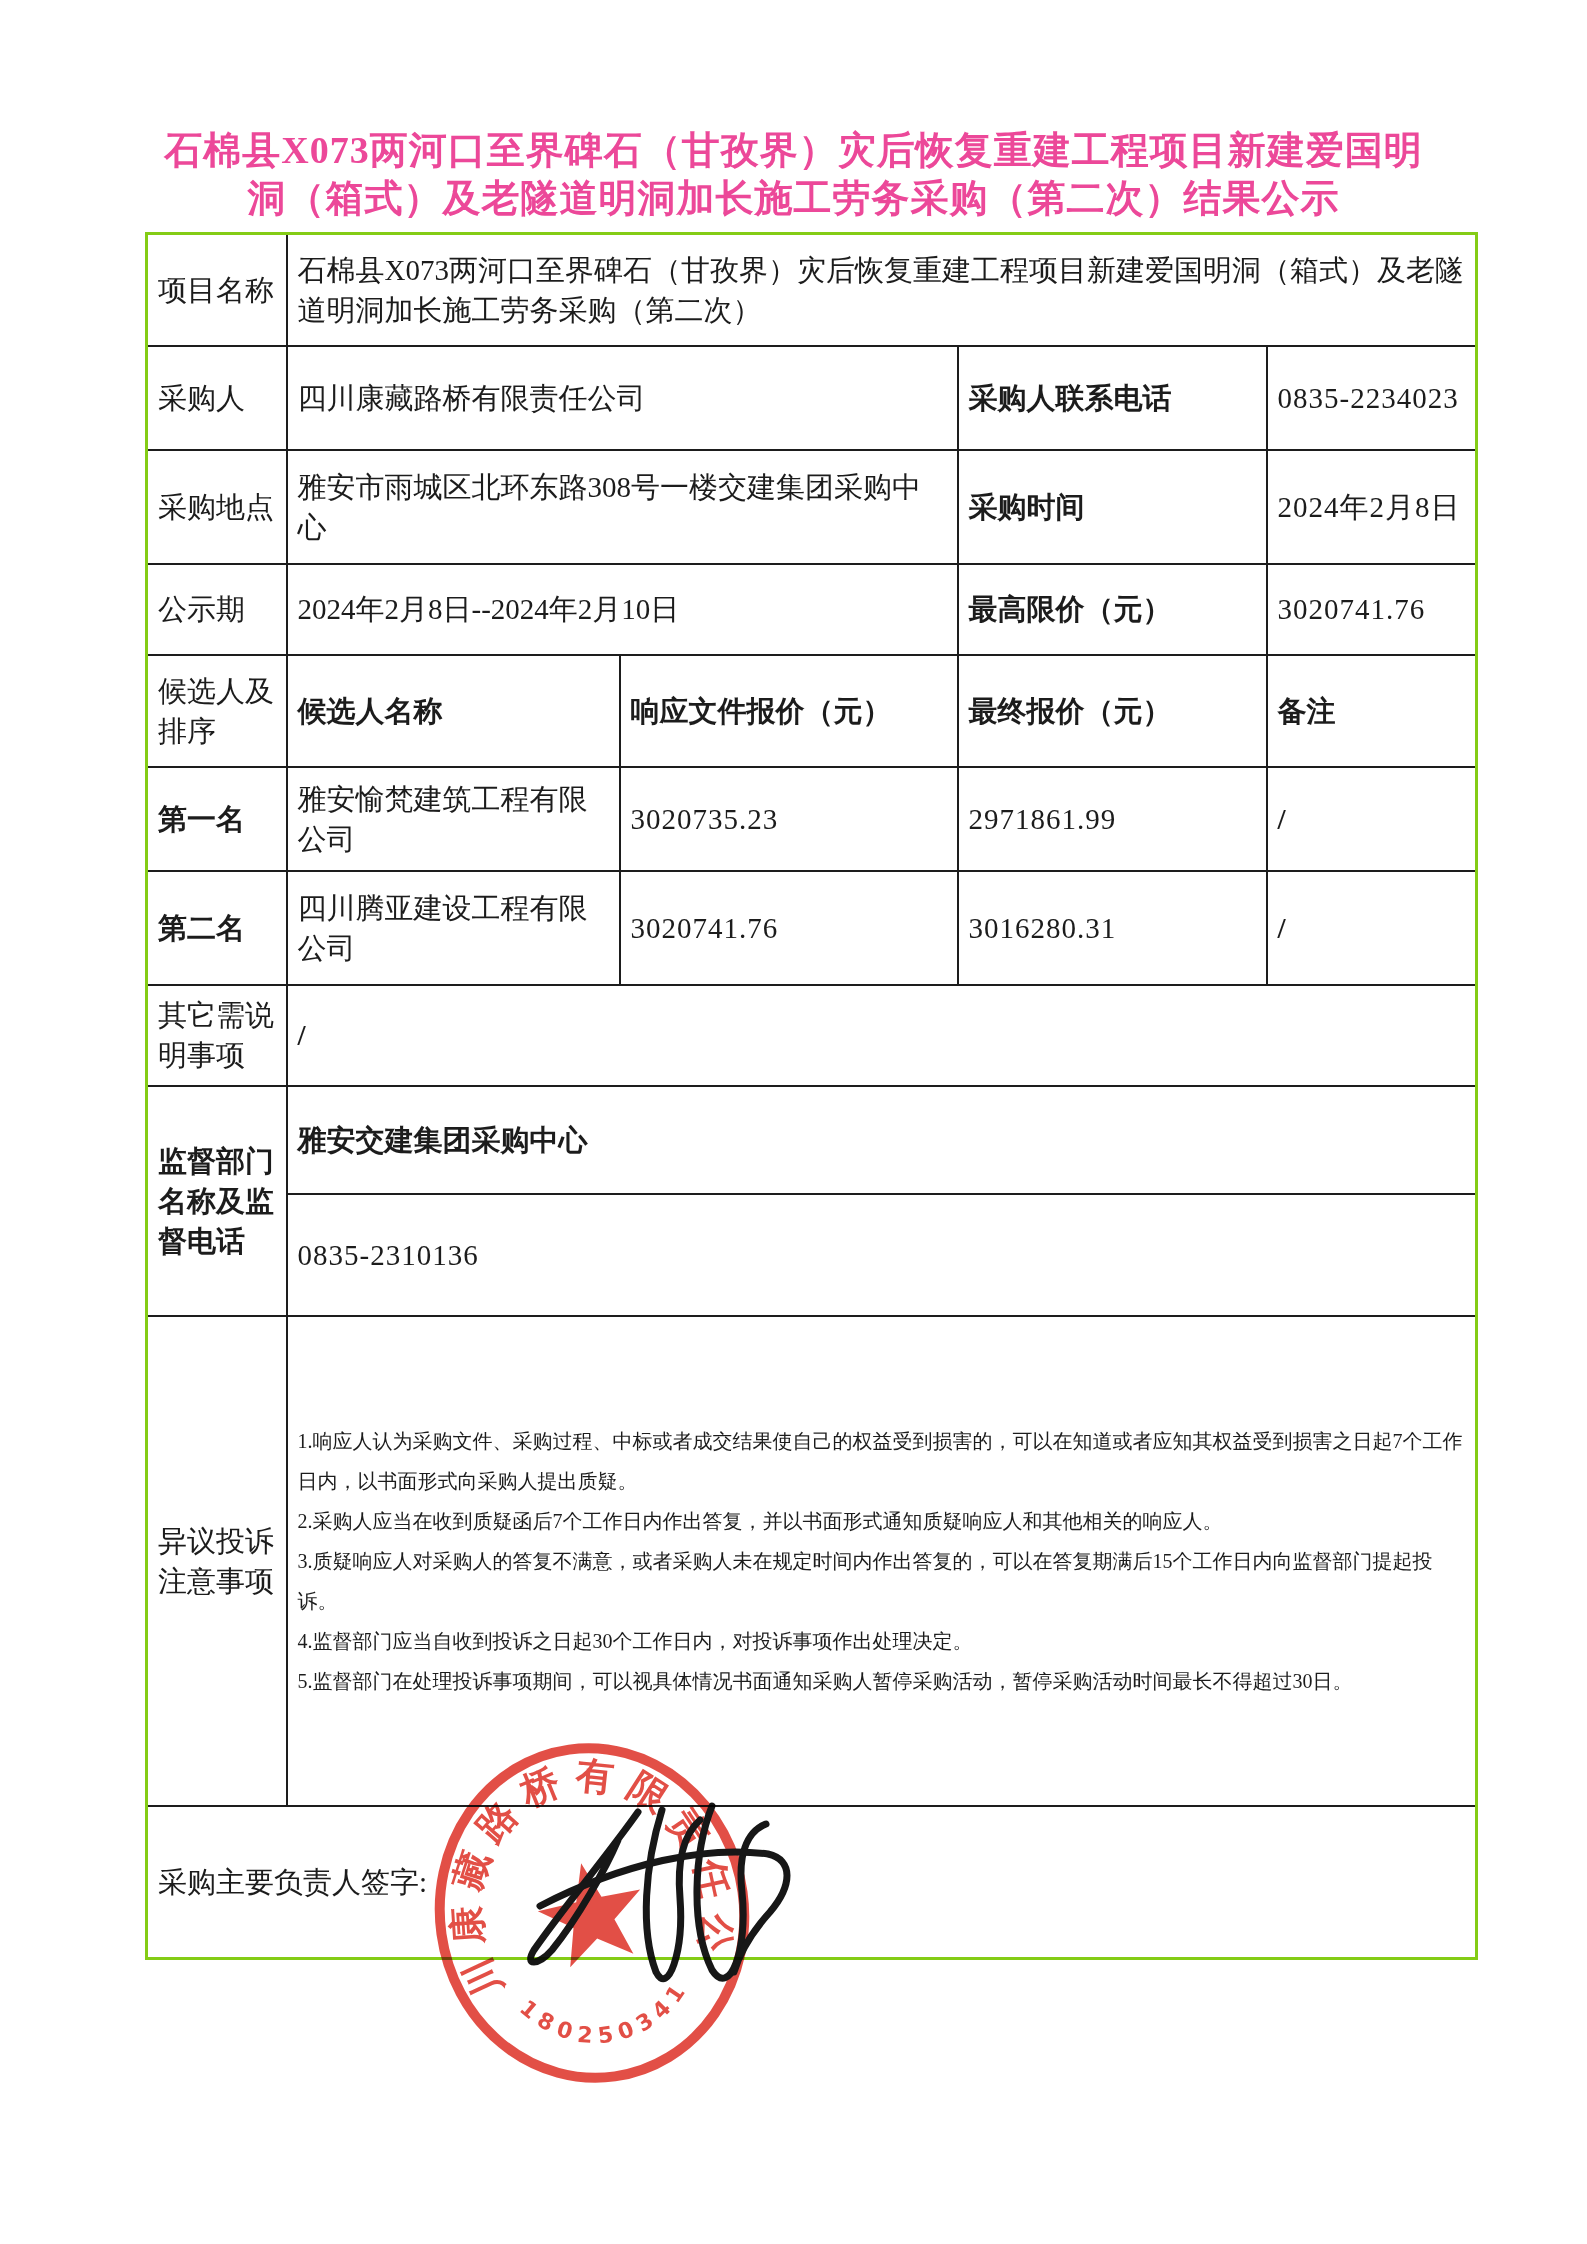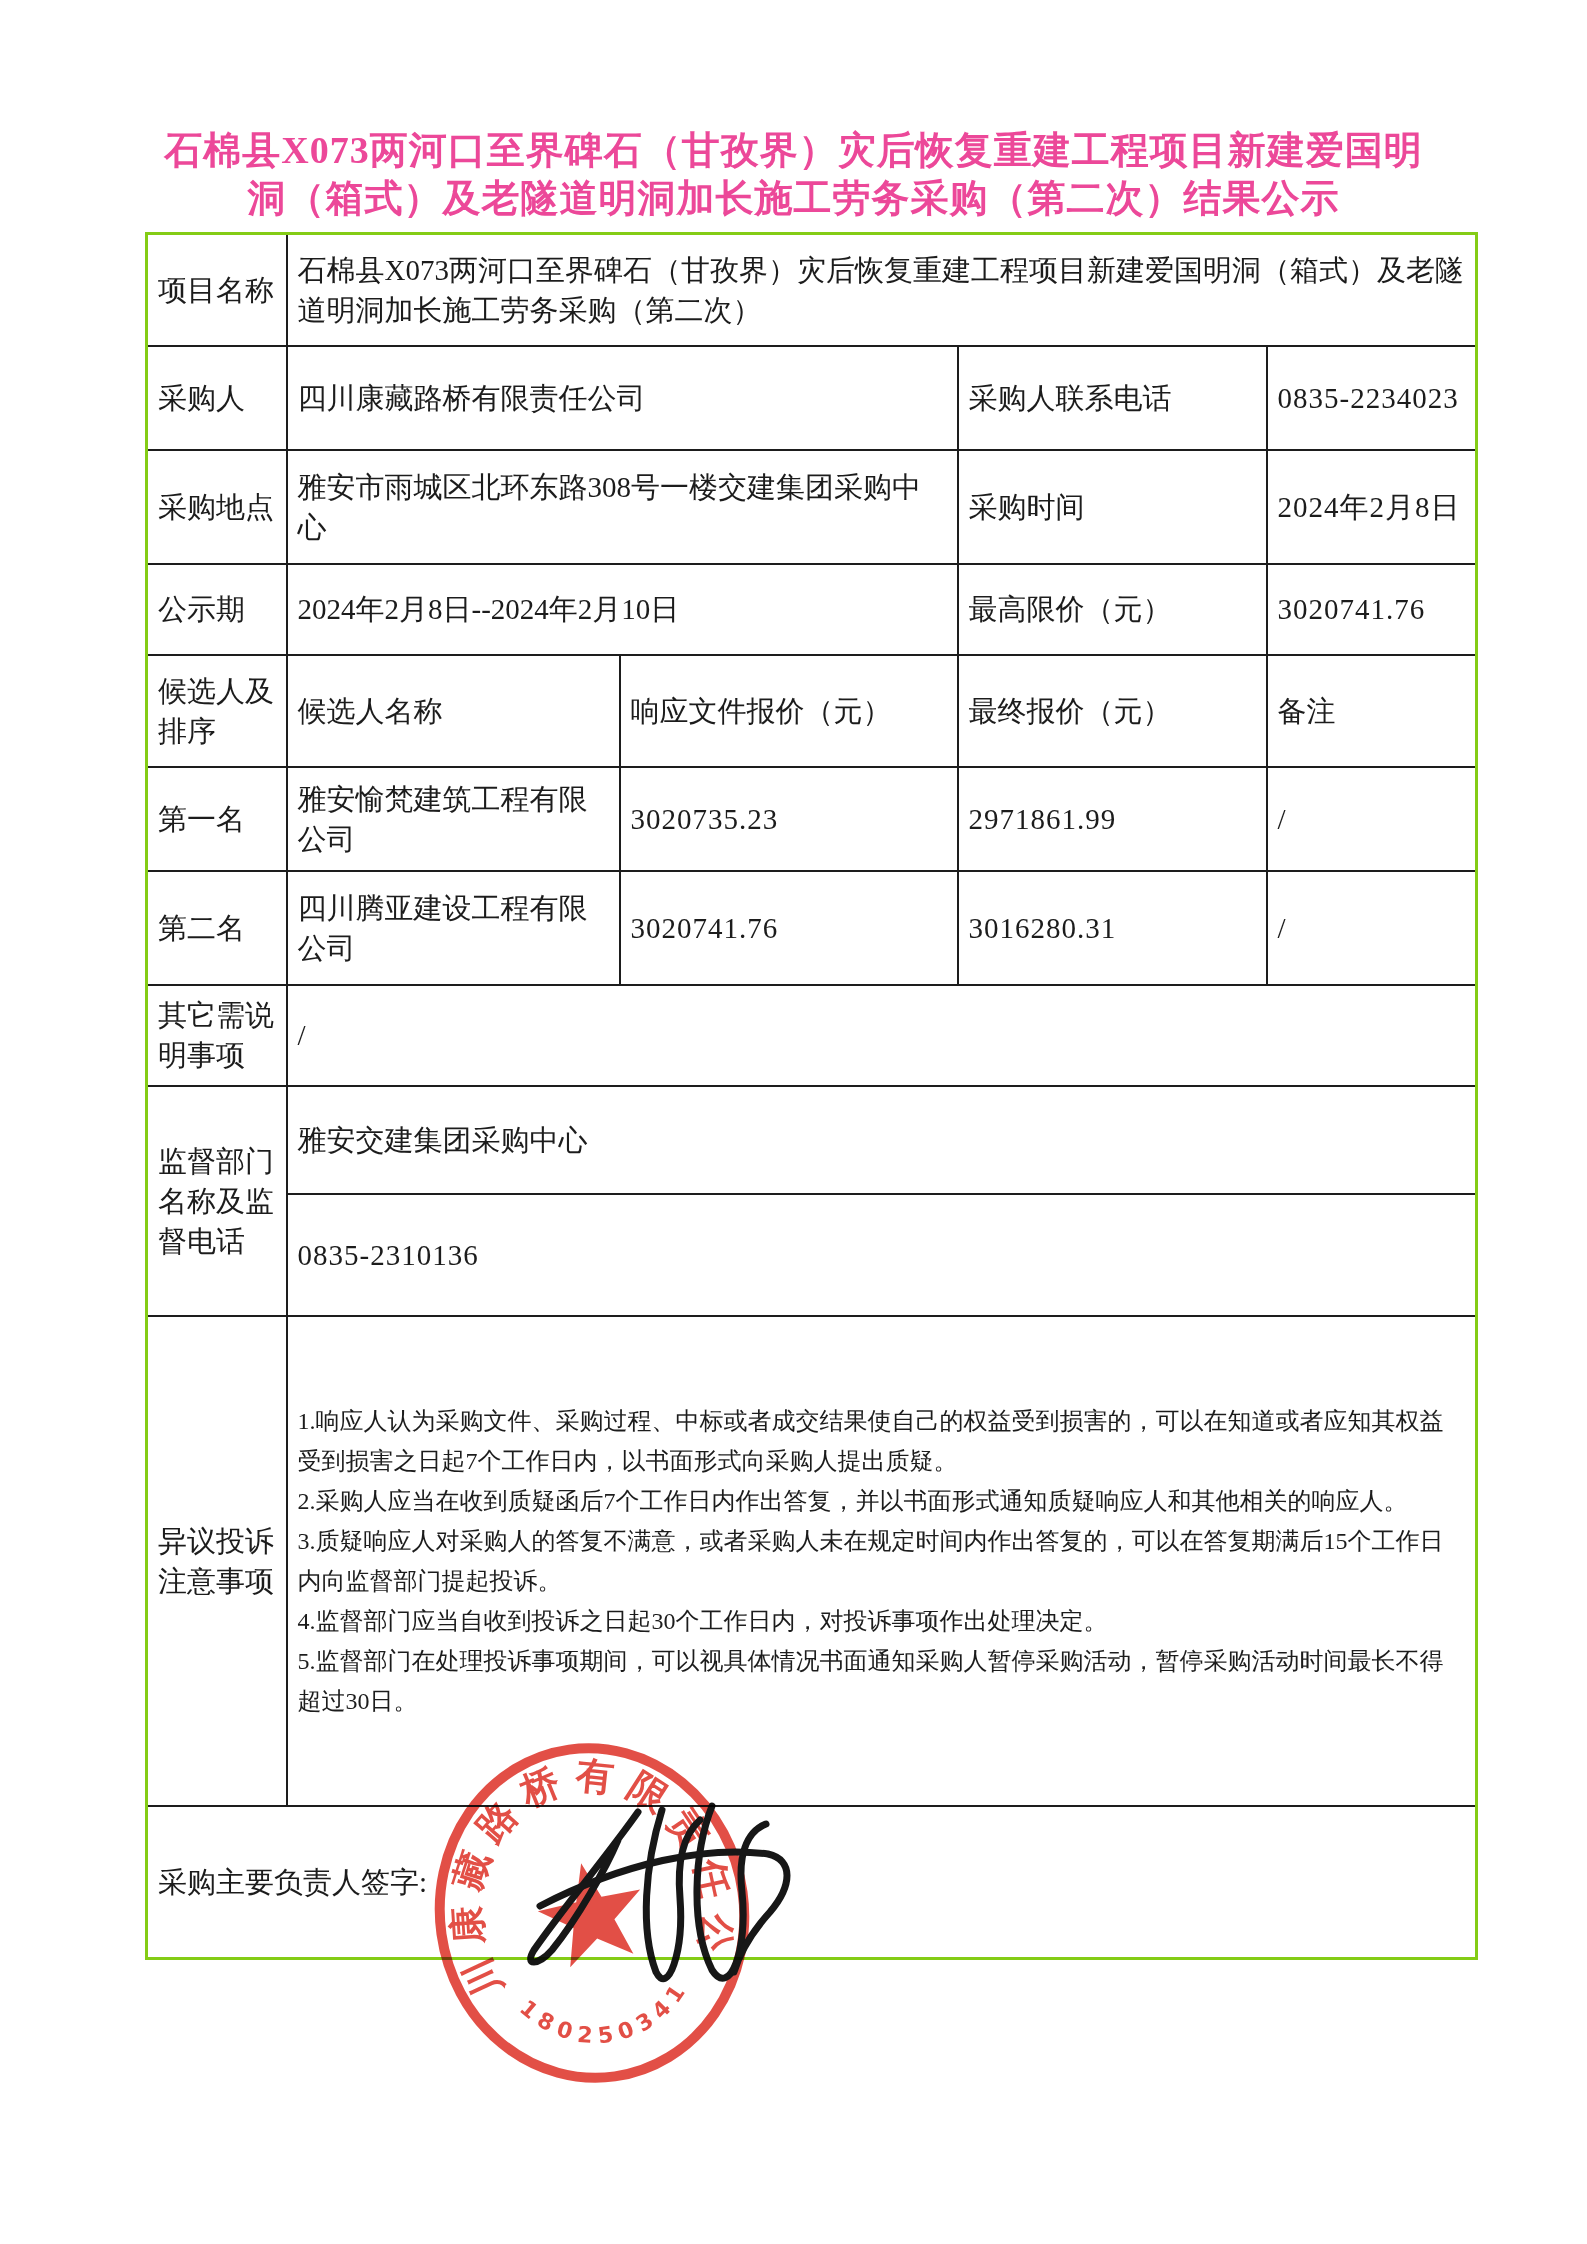--- a/index.html
+++ b/index.html
@@ -17,23 +17,23 @@
   table.result {
     position:absolute; left:145px; top:232px; width:1330px;
     border-collapse:collapse; table-layout:fixed;
     font-size:29px;
   }
   table.result td {
     border:2.6px solid #1d1d1d; padding:4px 10px;
     vertical-align:middle; text-align:left; line-height:40px;
   }
   table.result { border:3px solid #84cc16; }
-  td.ctr { text-align:center; }
+  td.ctr { text-align:center;font-weight:bold; }
   td.num { text-align:center; letter-spacing:1px; }
-  .obj-cell { line-height:39px; font-size:24px; padding:14px 14px 14px 12px; }
+  .obj-cell { line-height:39px; font-size:20px; padding:14px 14px 14px 12px; }
   .sig-cell { height:100%;font-family:Liberation Serif, serif; }
   svg.overlay {
     position:absolute; left:0; top:0; width:1587px; height:2244px;
     pointer-events:none; mix-blend-mode:multiply;
   }
 </style>
 </head>
 <body>
 
 <div class="page-title">

